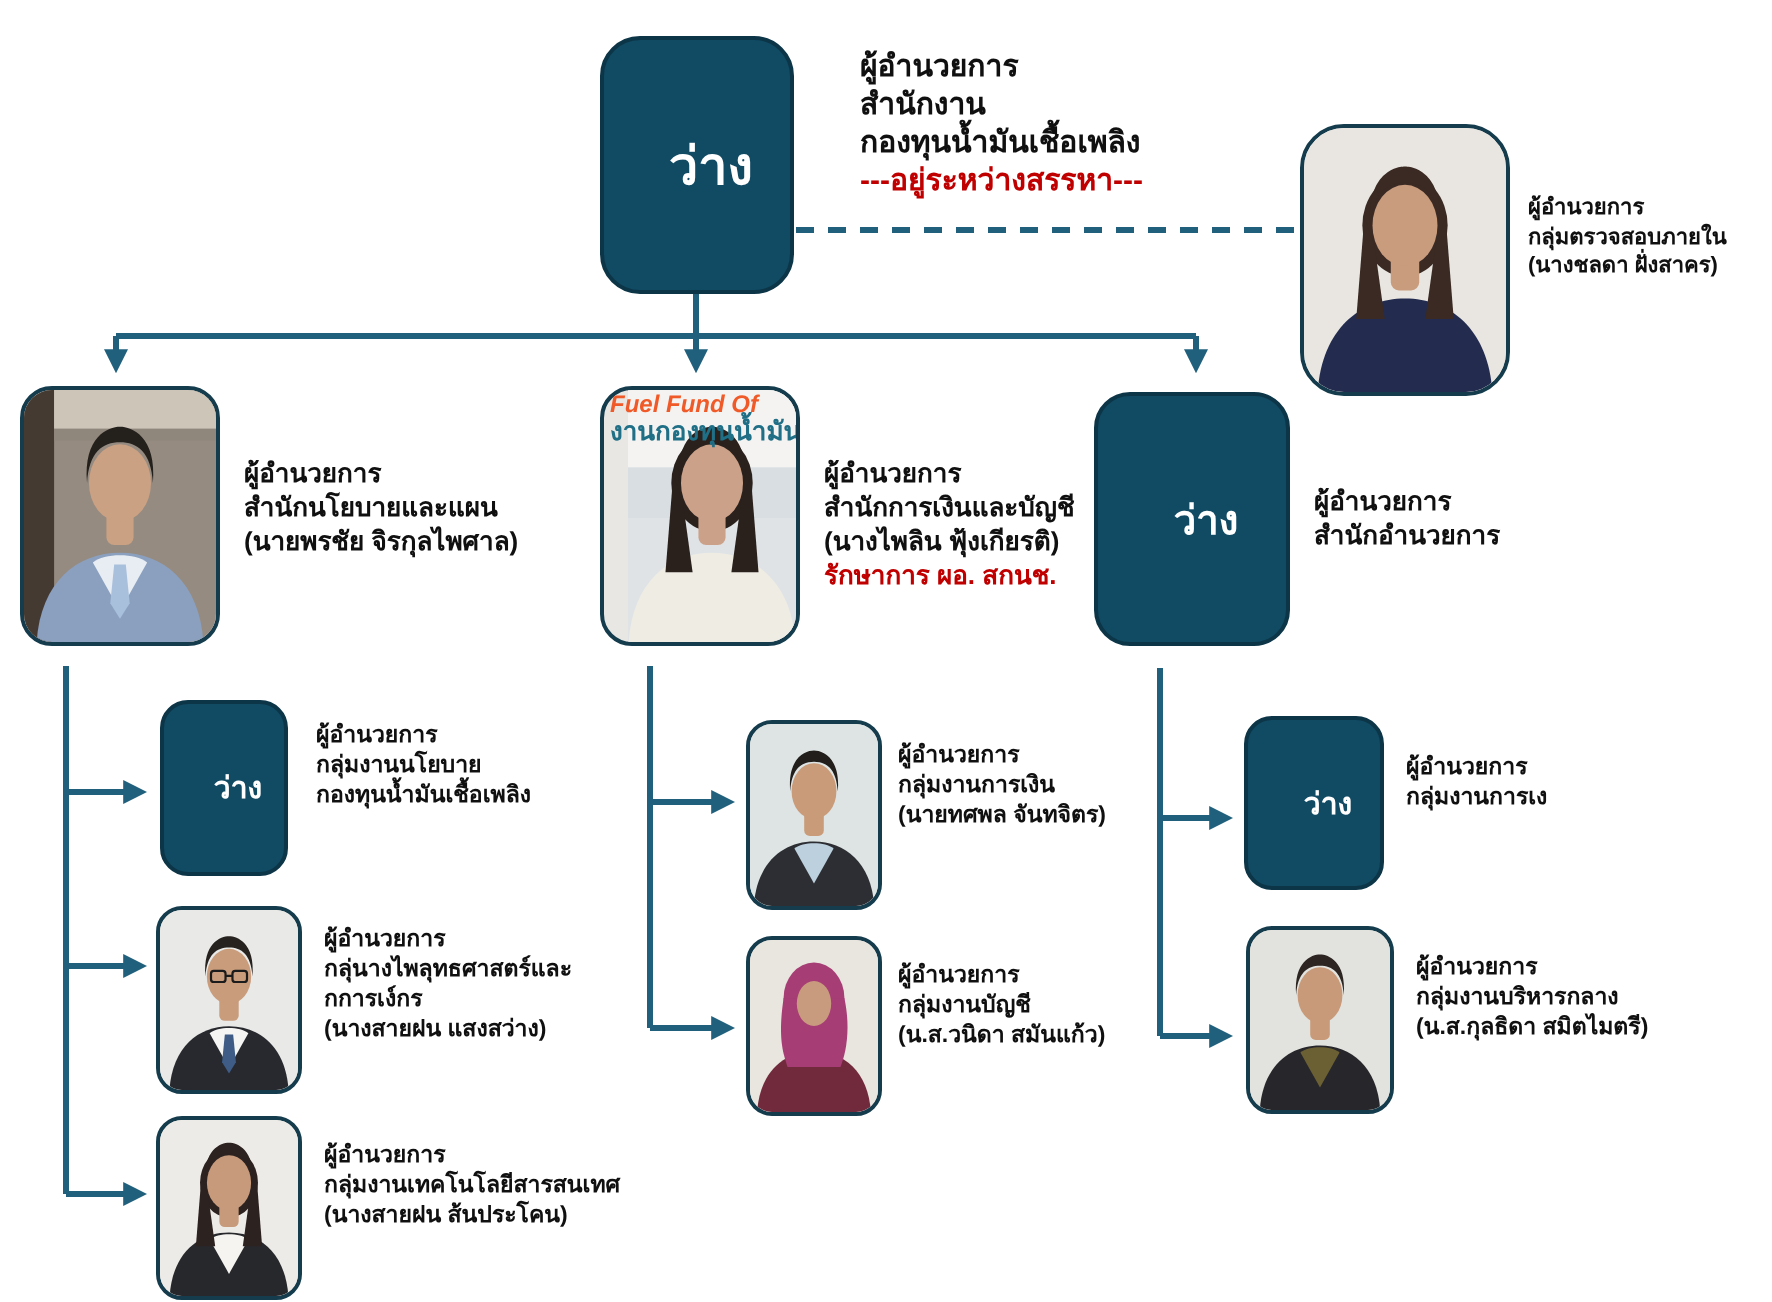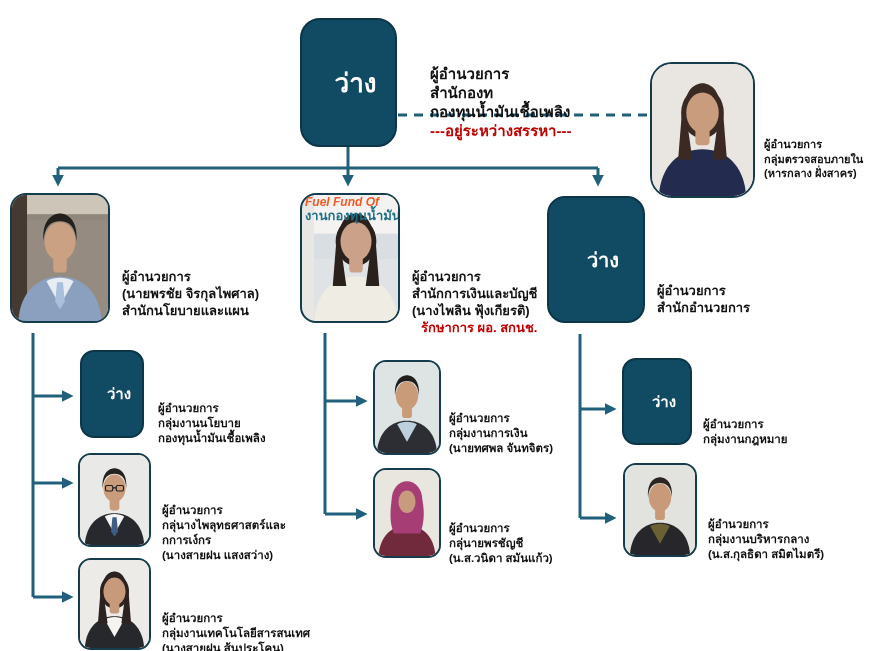--- a/index.html
+++ b/index.html
@@ -18,23 +18,23 @@
     border:2px solid #0c3547;box-sizing:border-box;padding-left:14px;
   }
   .photo{
     position:absolute;overflow:hidden;border:2px solid var(--pborder);
     box-sizing:border-box;background:#e9e7e3;
   }
   .photo svg{display:block;width:100%;height:100%;}
   .sign-lines{position:absolute;top:1px;left:3px;right:2px;line-height:1.05;}
   .sign-l1{color:var(--signorange);font-weight:bold;font-size:12px;font-style:italic;white-space:nowrap;}
   .sign-l2{color:var(--signteal);font-weight:bold;font-size:13px;white-space:nowrap;}
-  .label{position:absolute;font-weight:bold;color:#101010;margin-top:40px;}
+  .label{position:absolute;font-weight:bold;color:#101010;}
   .label .line{white-space:nowrap;}
-  .label .red{color:var(--red);text-align:right;}
+  .label .red{color:var(--red);}
 </style>
 </head>
 <body>
 
 <div id="stage" style="--box: #114a63; --line: #20607d; --red: #c00000; --pborder: #143c4d; --signorange: #f05a28; --signteal: #1f6f86;">
   <svg class="conn" xmlns="http://www.w3.org/2000/svg">
     <defs>
       <marker id="arr" viewBox="0 0 10 10" refX="7" refY="5" markerWidth="4" markerHeight="4" orient="auto">
         <path d="M0,0 L10,5 L0,10 Z" style="fill:var(--line);stroke:none"></path>
       </marker>
@@ -59,59 +59,59 @@
 
     <path d="M580,334 V518"></path>
     <path d="M580,409 H613" marker-end="url(#arr)"></path>
     <path d="M580,518 H613" marker-end="url(#arr)"></path>
   </svg>
 <div class="vacant-box" style="left: 300px; top: 18px; width: 97px; height: 129px; border-radius: 20px; font-size: 26px;">
       <span>ว่าง</span>
     </div>
     <div class="label" style="left: 430px; top: 24px; font-size: 15px; line-height: 19px;">
       <div class="line">ผู้อำนวยการ</div>
-      <div class="line">สำนักองท</div>
+      <div class="line">สำนักงาน</div>
       <div class="line">กองทุนน้ำมันเชื้อเพลิง</div>
       <div class="line red">---อยู่ระหว่างสรรหา---</div>
     </div>
     <div class="photo" style="left: 650px; top: 62px; width: 105px; height: 136px; border-radius: 22px;">
       <svg viewBox="0 0 100 130" preserveAspectRatio="xMidYMax slice" xmlns="http://www.w3.org/2000/svg">
         <rect width="100" height="130" fill="#e9e6e1"></rect>
         <ellipse cx="50" cy="48" rx="21" ry="25" fill="#3a2a23"></ellipse>
         <path d="M7,130 C9,99 28,84 50,84 C72,84 91,99 93,130 Z" fill="#232c4e"></path>
         <path d="M30,44 L26,94 L40,94 L35,58 Z" fill="#3a2a23"></path>
         <path d="M70,44 L74,94 L60,94 L65,58 Z" fill="#3a2a23"></path>
         <rect x="43" y="62" width="14" height="18" rx="4" fill="#c99c7e"></rect>
         <ellipse cx="50" cy="48" rx="16" ry="20" fill="#c99c7e"></ellipse>
         <path d="M33,48 C31,24 44,19 50,19 C56,19 69,24 67,48 C66,32 59,27 50,27 C41,27 34,32 33,48 Z" fill="#3a2a23"></path>
       </svg>
     </div>
     <div class="label" style="left: 764px; top: 97px; font-size: 11px; line-height: 14.5px;">
       <div class="line">ผู้อำนวยการ</div>
       <div class="line">กลุ่มตรวจสอบภายใน</div>
-      <div class="line">(หารกลาง ฝั่งสาคร)</div>
+      <div class="line">(นางชลดา ฝั่งสาคร)</div>
     </div>
     <div class="photo" style="left: 10px; top: 193px; width: 100px; height: 130px; border-radius: 16px;">
       <svg viewBox="0 0 100 130" preserveAspectRatio="xMidYMax slice" xmlns="http://www.w3.org/2000/svg">
         <rect width="100" height="130" fill="#958b81"></rect>
         <rect width="16" height="130" fill="#453a31"></rect>
         <rect x="16" width="84" height="20" fill="#cdc5b8"></rect>
         <rect x="16" y="20" width="84" height="6" fill="#8f867c"></rect>
         <path d="M7,130 C9,99 28,84 50,84 C72,84 91,99 93,130 Z" fill="#8ba0bf"></path>
         <path d="M36,89 L50,114 L64,89 C58,84 42,84 36,89 Z" fill="#e8edf4"></path>
         <path d="M47,90 L53,90 L55,110 L50,118 L45,110 Z" fill="#a8c0dc"></path>
         <rect x="43" y="62" width="14" height="18" rx="4" fill="#caa183"></rect>
         <ellipse cx="50" cy="48" rx="16" ry="20" fill="#caa183"></ellipse>
         <path d="M33,48 C31,24 44,19 50,19 C56,19 69,24 67,48 C66,32 59,27 50,27 C41,27 34,32 33,48 Z" fill="#24201c"></path>
       </svg>
     </div>
     <div class="label" style="left: 122px; top: 228px; font-size: 13px; line-height: 17px;">
       <div class="line">ผู้อำนวยการ</div>
+      <div class="line">สำนักนโยบายและแผน</div>
       <div class="line">(นายพรชัย จิรกุลไพศาล)</div>
-      <div class="line">สำนักนโยบายและแผน</div>
     </div>
     <div class="photo" style="left: 300px; top: 193px; width: 100px; height: 130px; border-radius: 16px; padding-left: 12px;">
       <svg viewBox="0 0 100 130" preserveAspectRatio="xMidYMax slice" xmlns="http://www.w3.org/2000/svg">
         <rect width="100" height="130" fill="#dfe3e6"></rect>
         <rect width="100" height="40" fill="#f4f3f1"></rect>
         <rect y="40" width="100" height="26" fill="#d9dee2"></rect>
         <ellipse cx="50" cy="48" rx="21" ry="25" fill="#2a211d"></ellipse>
         <path d="M7,130 C9,99 28,84 50,84 C72,84 91,99 93,130 Z" fill="#efece4"></path>
         <path d="M30,44 L26,94 L40,94 L35,58 Z" fill="#2a211d"></path>
         <path d="M70,44 L74,94 L60,94 L65,58 Z" fill="#2a211d"></path>
@@ -204,29 +204,29 @@
       <svg viewBox="0 0 100 130" preserveAspectRatio="xMidYMax slice" xmlns="http://www.w3.org/2000/svg">
         <rect width="100" height="130" fill="#e9e5df"></rect>
         <path d="M7,130 C9,99 28,84 50,84 C72,84 91,99 93,130 Z" fill="#702a3c"></path>
         <ellipse cx="50" cy="44" rx="23" ry="27" fill="#a63d74"></ellipse>
         <path d="M27,44 C22,78 28,88 30,96 L70,96 C74,86 78,68 73,44 Z" fill="#a63d74"></path>
         <ellipse cx="50" cy="48" rx="13" ry="17" fill="#c99b7e"></ellipse>
       </svg>
     </div>
     <div class="label" style="left: 449px; top: 481px; font-size: 11.5px; line-height: 15px;">
       <div class="line">ผู้อำนวยการ</div>
-      <div class="line">กลุ่นายพรชัญชี</div>
+      <div class="line">กลุ่มงานบัญชี</div>
       <div class="line">(น.ส.วนิดา สมันแก้ว)</div>
     </div>
     <div class="vacant-box" style="left: 622px; top: 358px; width: 70px; height: 87px; border-radius: 14px; font-size: 15px;">
       <span>ว่าง</span>
     </div>
     <div class="label" style="left: 703px; top: 377px; font-size: 11.5px; line-height: 15px;">
       <div class="line">ผู้อำนวยการ</div>
-      <div class="line">กลุ่มงานกฎหมาย</div>
+      <div class="line">กลุ่มงานการเง</div>
     </div>
     <div class="photo" style="left: 623px; top: 463px; width: 74px; height: 94px; border-radius: 13px;">
       <svg viewBox="0 0 100 130" preserveAspectRatio="xMidYMax slice" xmlns="http://www.w3.org/2000/svg">
         <rect width="100" height="130" fill="#e2e3de"></rect>
         <path d="M7,130 C9,99 28,84 50,84 C72,84 91,99 93,130 Z" fill="#27262a"></path>
         <path d="M36,89 L50,114 L64,89 C58,84 42,84 36,89 Z" fill="#6b6034"></path>
         <rect x="43" y="62" width="14" height="18" rx="4" fill="#c89a79"></rect>
         <ellipse cx="50" cy="48" rx="16" ry="20" fill="#c89a79"></ellipse>
         <path d="M33,48 C31,24 44,19 50,19 C56,19 69,24 67,48 C66,32 59,27 50,27 C41,27 34,32 33,48 Z" fill="#2d2522"></path>
       </svg>

